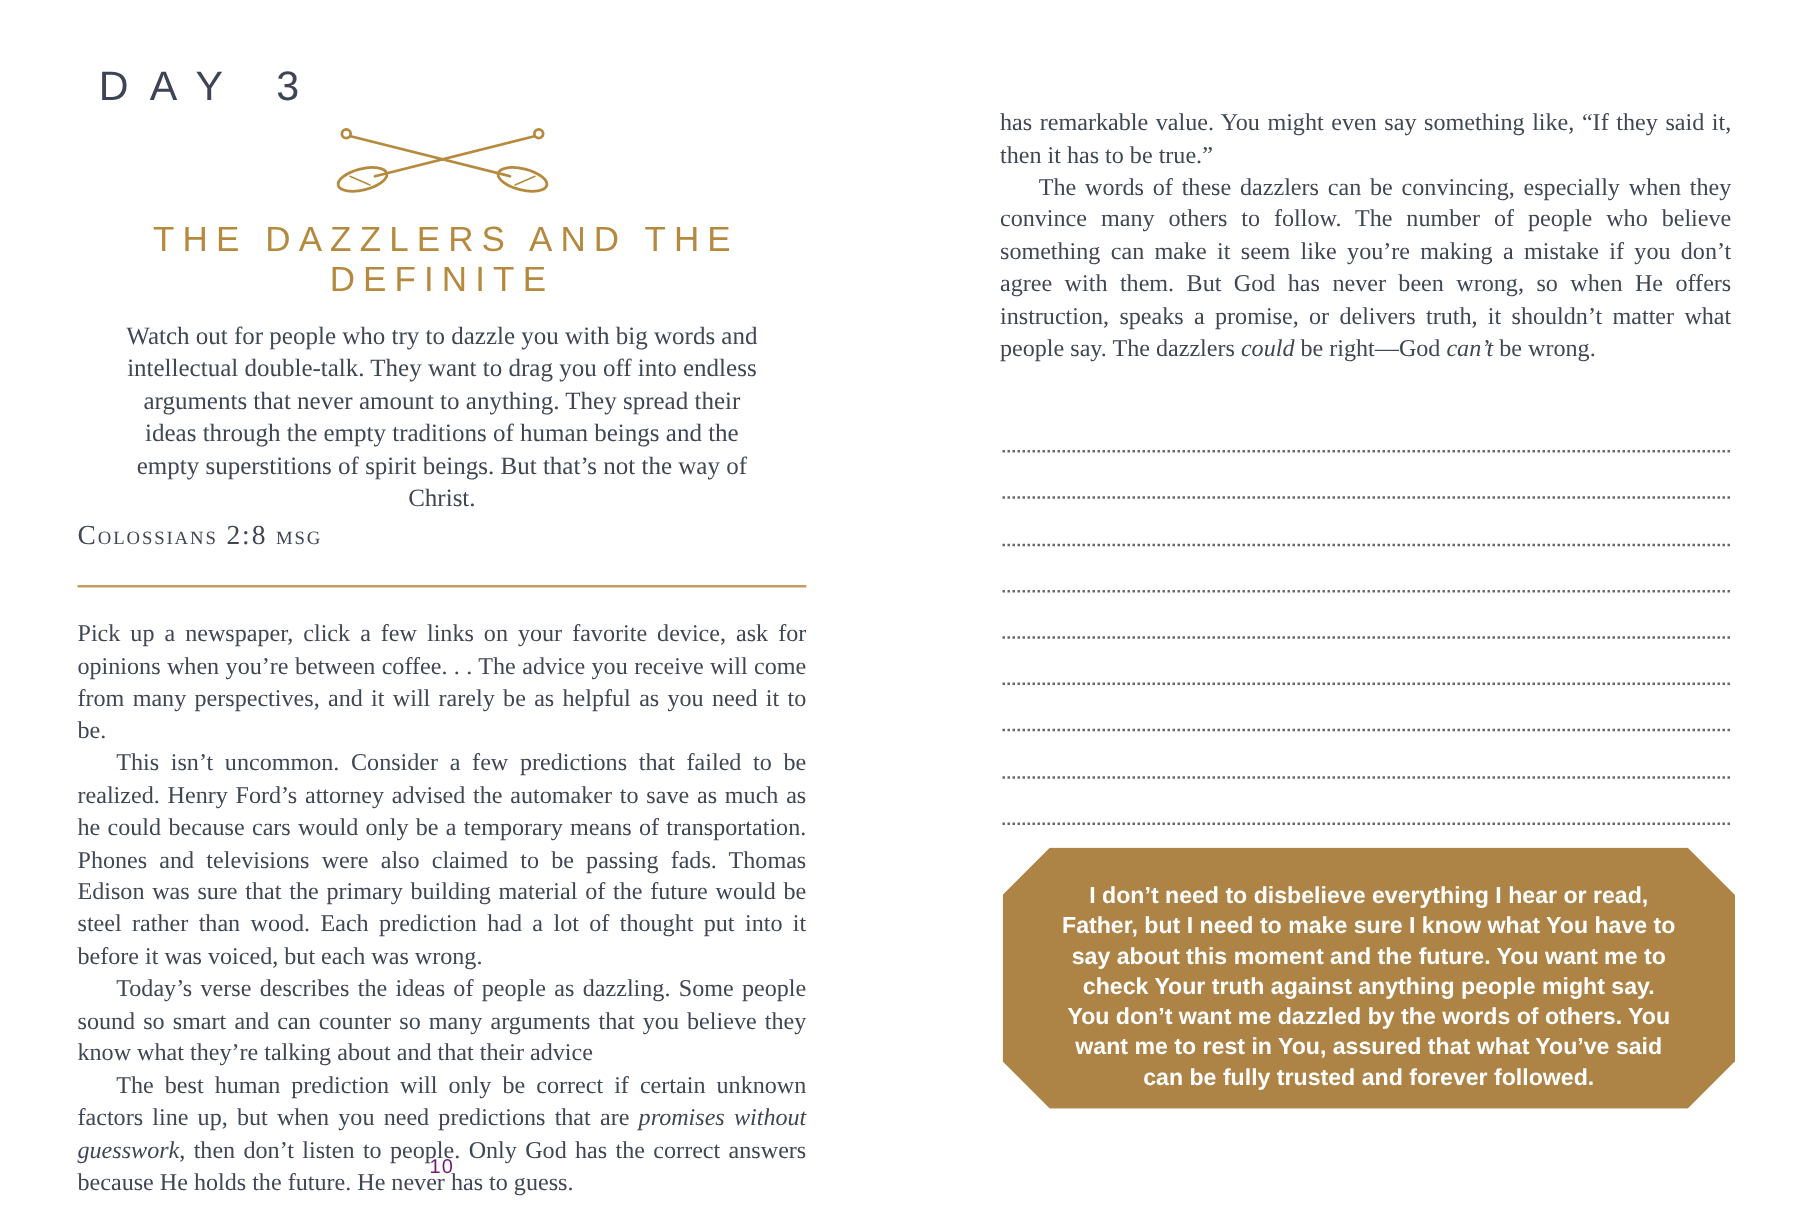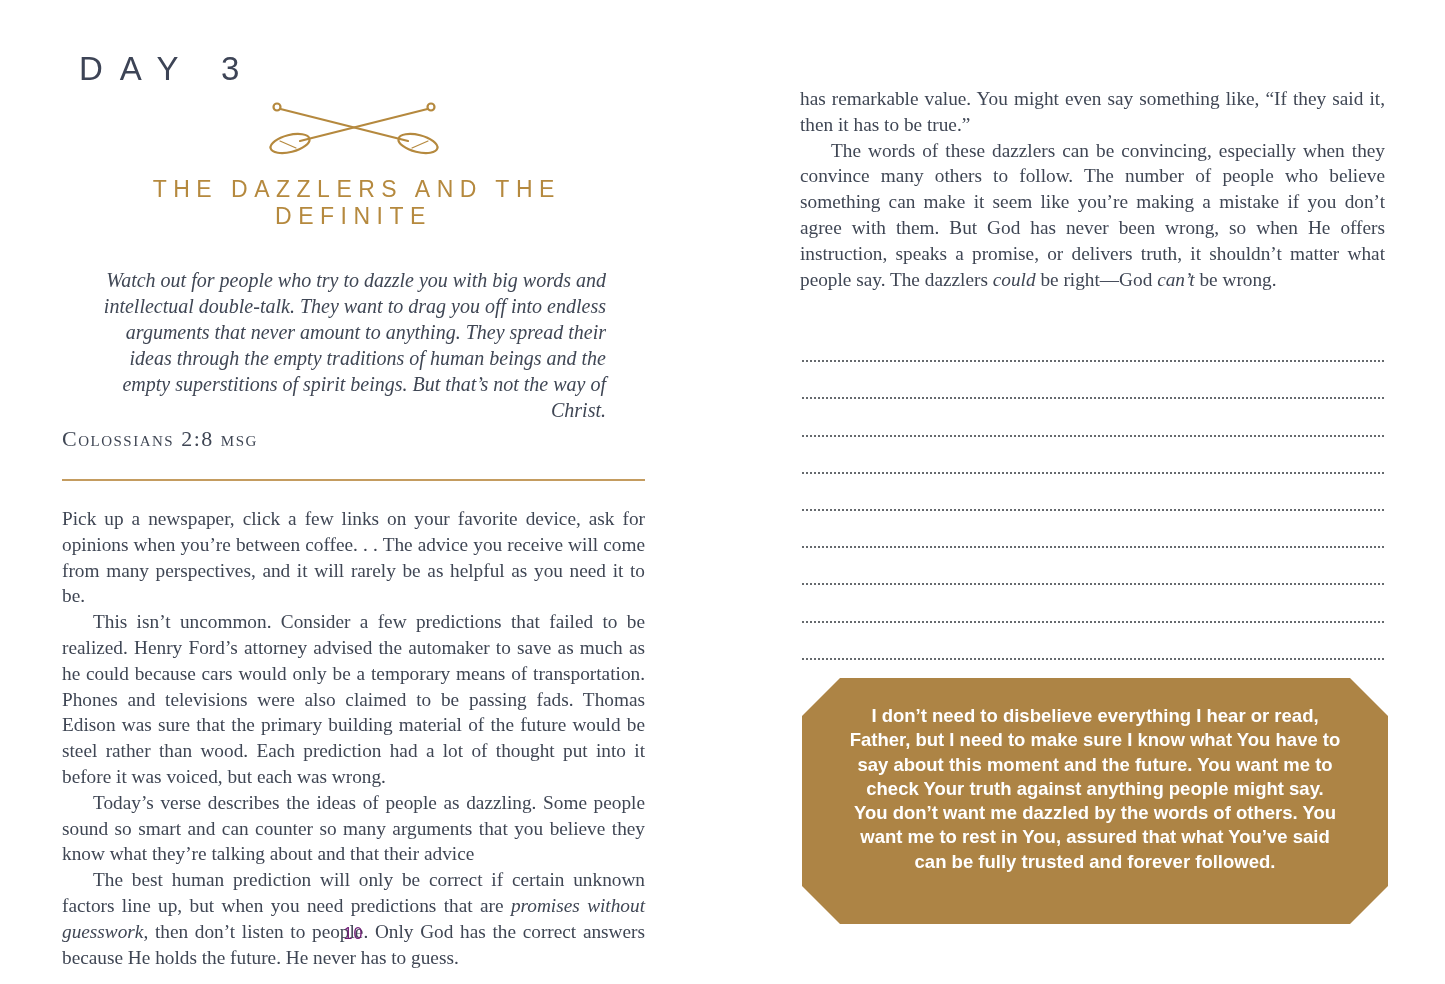--- a/index.html
+++ b/index.html
@@ -14,45 +14,45 @@
   .day-label{
     margin-top:50px;text-align:left;
     font-family:"Liberation Sans", sans-serif;
     font-size:33px;font-weight:500;letter-spacing:17px;text-indent:17px;
     color:#3d4456;
   }
   .oars{display:block;margin:10px auto 0;}
   .chapter-title{
     margin:20px 0 0;text-align:center;
     font-family:"Liberation Sans", sans-serif;
-    font-size:23px;font-weight:500;letter-spacing:6.5px;text-indent:6.5px;
+    font-size:28px;font-weight:500;letter-spacing:6.5px;text-indent:6.5px;
     color:#b5893e;
   }
   blockquote.scripture{
-    width:505px;margin:37px auto 0;padding:0;
-    font-style:italic;font-size:20px;line-height:26px;text-align:right;
+    width:505px;margin:16px auto 0;padding:0;
+    font-size:20px;line-height:26px;text-align:center;
   }
   .scripture-ref{
     font-style:normal;font-variant:small-caps;
     font-size:22px;letter-spacing:1.5px;margin-top:3px;text-align:left;
   }
   hr.divider{
     margin:27px 0 0;border:none;border-top:2px solid #c49c60;height:0;
   }
   .body-copy{font-size:19.3px;line-height:25.8px;text-align:justify;}
   .page.left .body-copy{margin-top:25px;}
   .page.right .body-copy{position:absolute;top:58px;left:0;right:3px;margin-top:28px;}
   .body-copy p{margin:0;}
   .body-copy p.indent{text-indent:31px;}
 
   .journal-lines{position:absolute;top:325px;left:2px;right:4px;}
   .journal-line{height:35.2px;border-bottom:2px dotted #666a6e;}
 
   .prayer-box{
-    position:absolute;top:678px;left:2px;width:586px;height:246px;
+    position:absolute;top:678px;left:2px;width:586px;height:209px;
     background:#ad8445;
     clip-path:polygon(38px 0, calc(100% - 38px) 0, 100% 38px,
       100% calc(100% - 38px), calc(100% - 38px) 100%, 38px 100%,
       0 calc(100% - 38px), 0 38px);
   }
   .prayer-text{
     width:492px;margin:26px auto 0;
     font-family:"Liberation Sans", sans-serif;font-weight:bold;
     font-size:18.5px;line-height:24.3px;text-align:center;color:#ffffff;
   }

